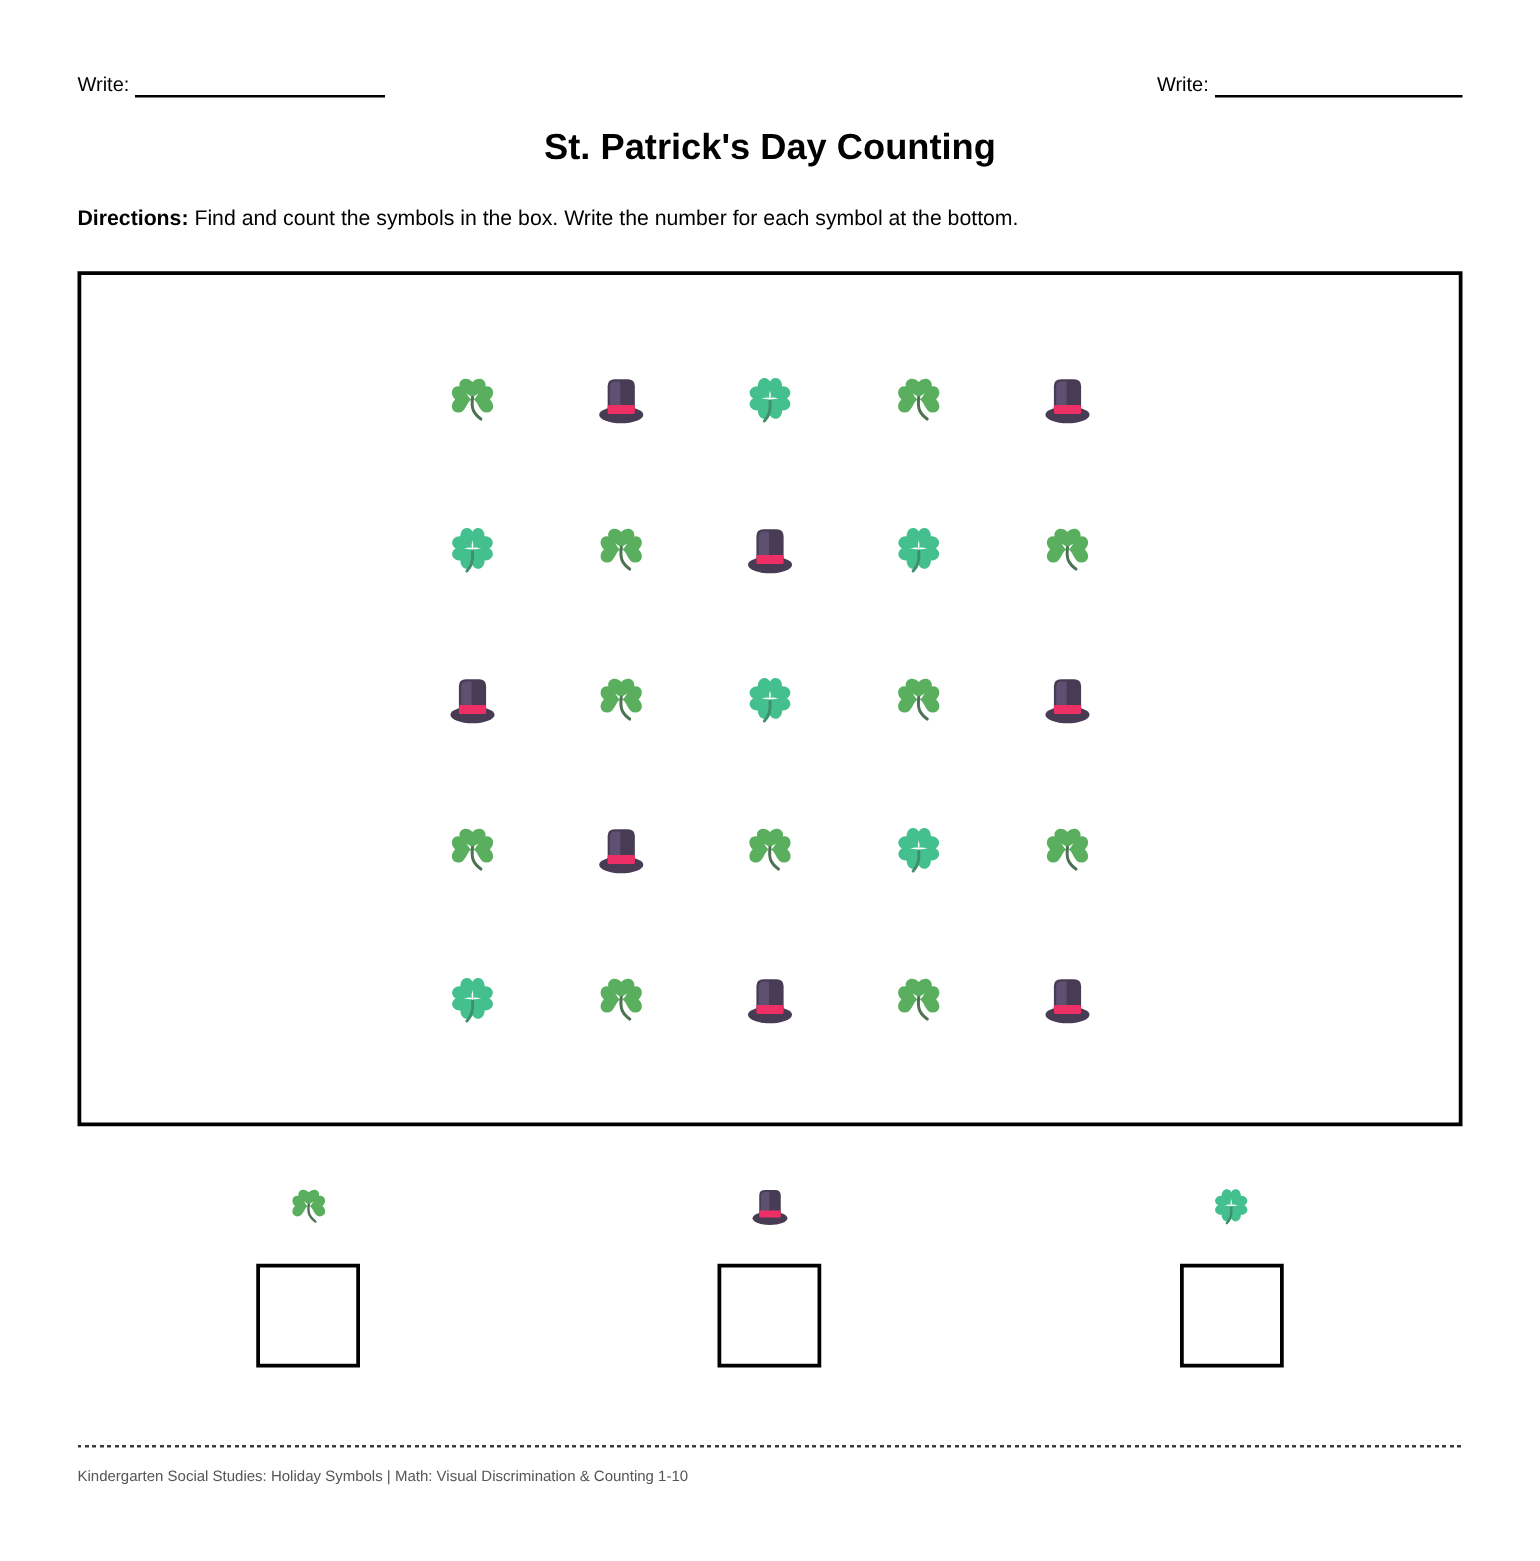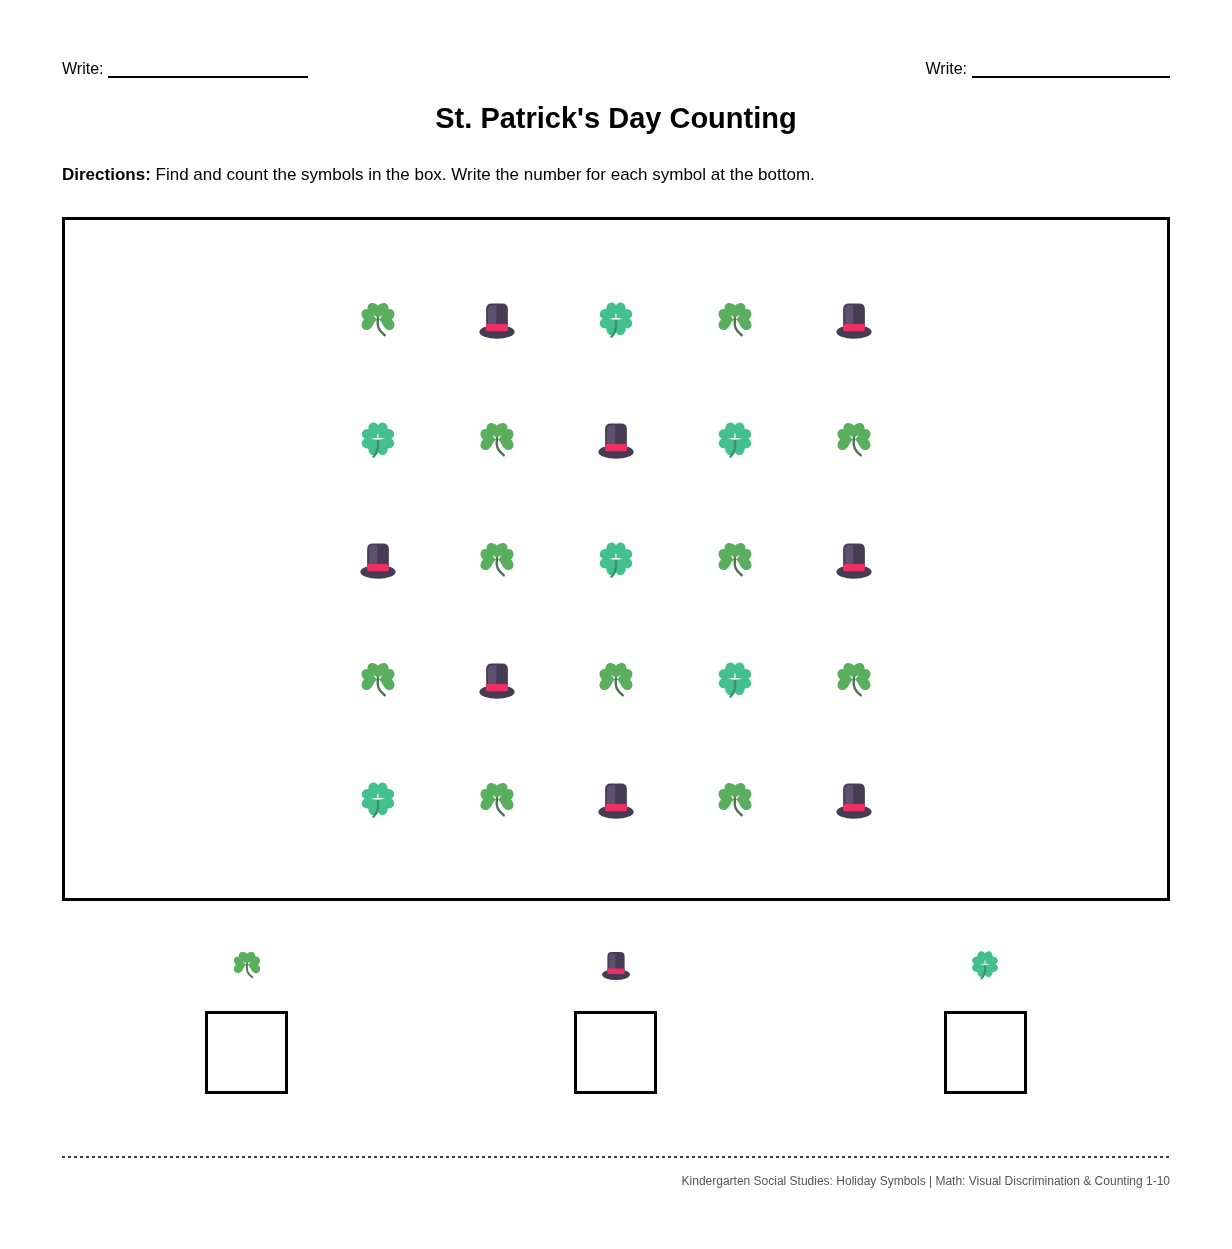--- a/index.html
+++ b/index.html
@@ -51,21 +51,21 @@
     font-size: 34px;
     display: flex; align-items: center; justify-content: center;
   }
 
   
   .dashed-line {
     margin-top: 62px;
     width: 1108px; height: 2px;
     background: repeating-linear-gradient(to right, #3a3a3a 0 3px, transparent 3px 6px);
   }
-  .footer-text { margin-top: 16px; text-align: right; font-size: 12px; color: #555; }
+  .footer-text { margin-top: 16px; text-align: left; font-size: 12px; color: #555; }
 
   
   .leaf-shamrock { fill: var(--c-shamrock, #5aaf5e); }
   .stem-shamrock { stroke: #4d7253; stroke-width: 3.2; fill: none; stroke-linecap: round; }
   .leaf-clover   { fill: var(--c-clover, #43c08d); }
   .stem-clover   { stroke: #3f8f6b; stroke-width: 3.2; fill: none; stroke-linecap: round; }
   .hat-main      { fill: var(--c-hat, #483c55); }
   .hat-light     { fill: #6f6188; opacity: 0.55; }
   .hat-band      { fill: var(--c-hatband, #ee2f66); }
   .svg-defs { position: absolute; width: 0; height: 0; }

